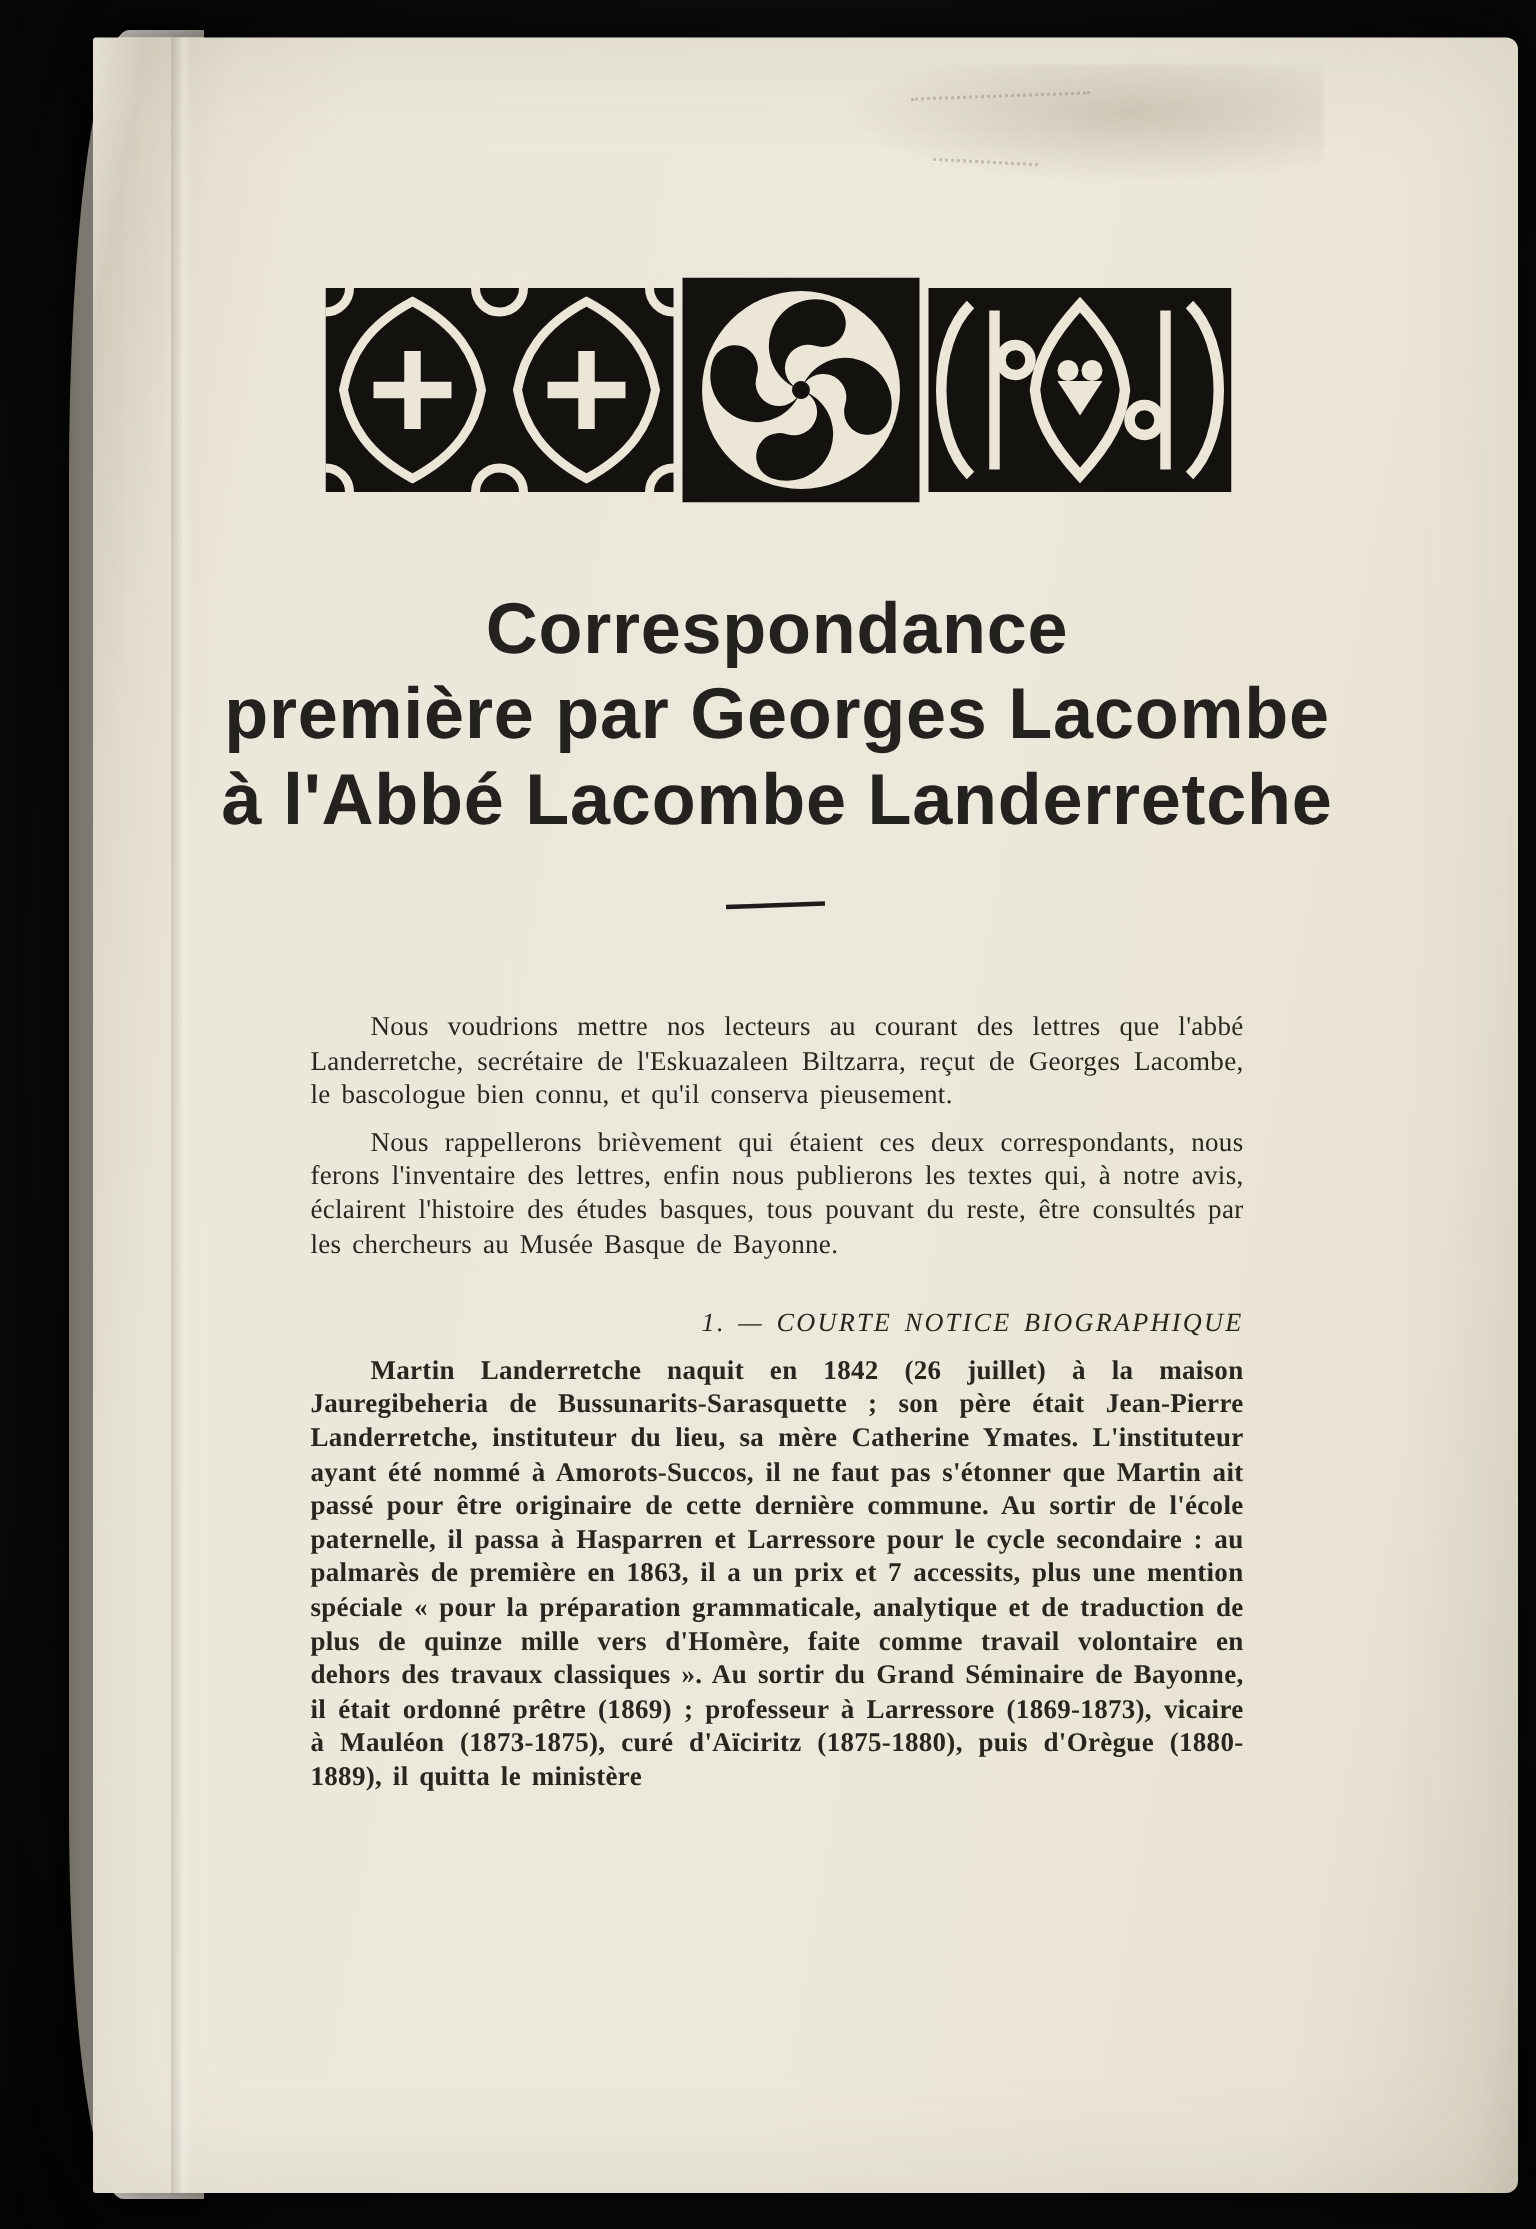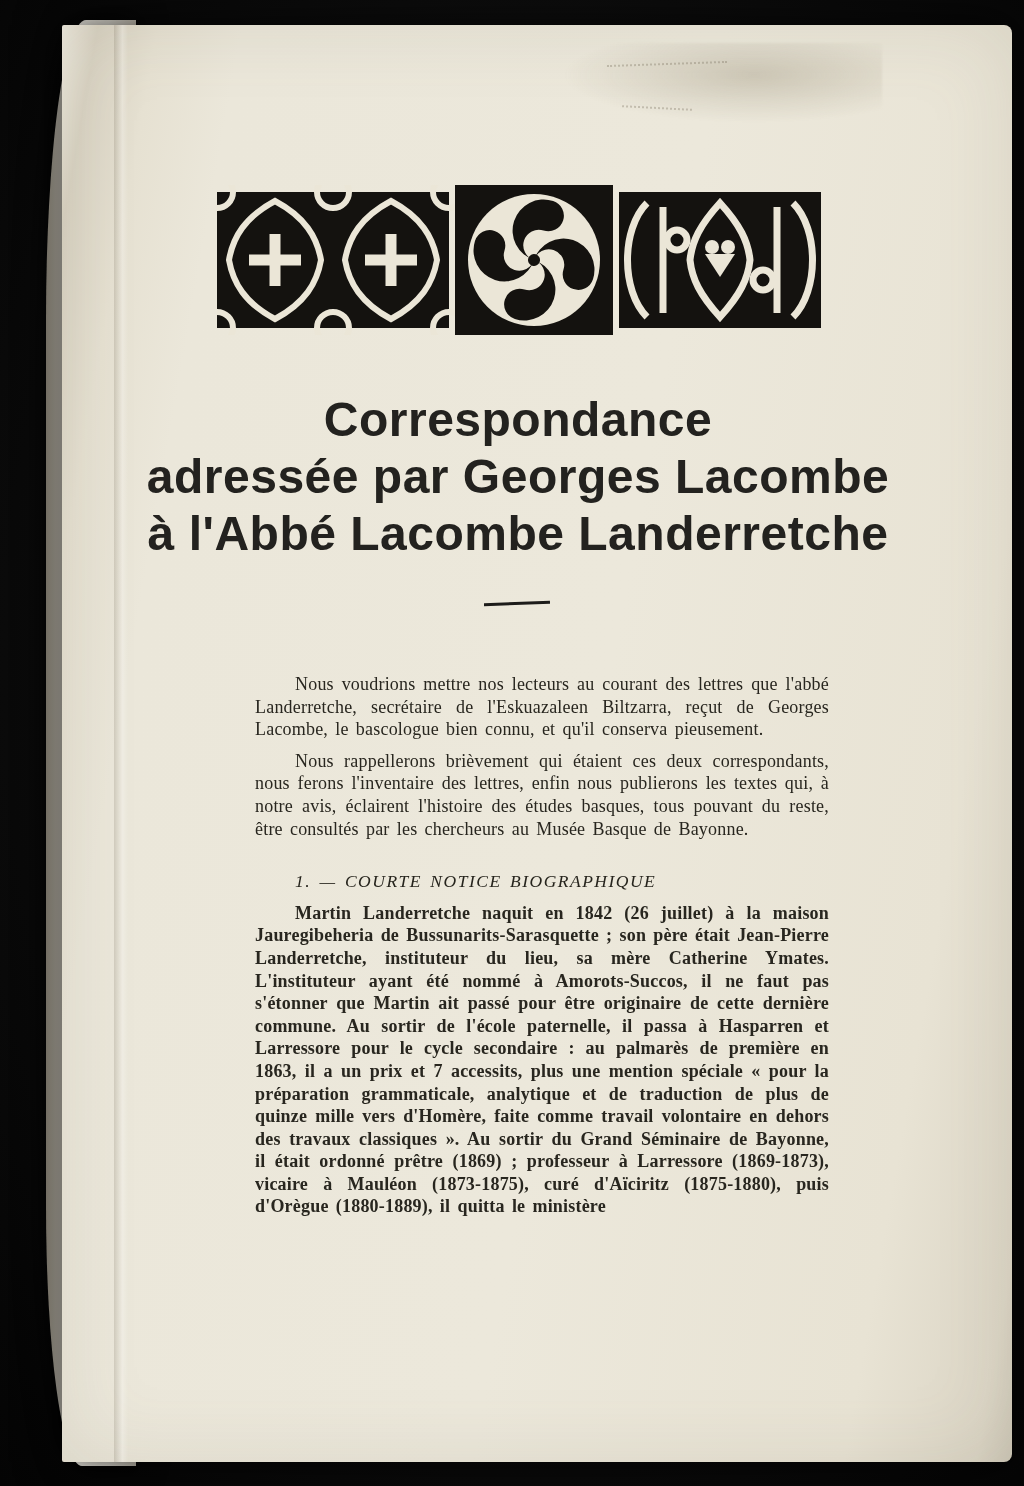--- a/index.html
+++ b/index.html
@@ -68,24 +68,23 @@
     position:absolute; left:145px; top:648px; width:622px;
     font-size:18px; line-height:22.6px;
     text-align:justify;
     color:#28261f;
     letter-spacing:0.2px;
   }
   .text-col p {
     text-indent:40px;
     margin-bottom:9px;
     word-spacing:2.5px;
-    margin-left:48px;
   }
   .section-heading {
-    text-align:left;
+    text-align:right;
     font-style:italic;
     font-size:17.5px;
     letter-spacing:1.5px;
     word-spacing:5px;
     margin:30px 0 24px;
     text-indent:0;
     color:#26241d;
   }
   .body-par { margin-top:0;font-weight:bold; }
 </style>
@@ -149,21 +148,21 @@
       <g fill="#ebe6d7">
         <circle cx="495" cy="62" r="7"></circle>
         <circle cx="511" cy="62" r="7"></circle>
         <path d="M488,69 L518,69 L503,92 Z"></path>
       </g>
     </g>
   </svg>
 
   <div class="title-block">
     <div>Correspondance</div>
-    <div>adressée par Georges Lacombe</div>
+    <div>première par Georges Lacombe</div>
     <div>à l'Abbé Lacombe Landerretche</div>
   </div>
 
   <div class="title-divider"></div>
 
   <div class="text-col">
     <p>Nous voudrions mettre nos lecteurs au courant des lettres que l'abbé Landerretche, secrétaire de l'Eskuazaleen Biltzarra, reçut de Georges Lacombe, le bascologue bien connu, et qu'il conserva pieusement.</p>
     <p>Nous rappellerons brièvement qui étaient ces deux correspondants, nous ferons l'inventaire des lettres, enfin nous publierons les textes qui, à notre avis, éclairent l'histoire des études basques, tous pouvant du reste, être consultés par les chercheurs au Musée Basque de Bayonne.</p>
     <p class="section-heading">1. — COURTE NOTICE BIOGRAPHIQUE</p>
     <p class="body-par">Martin Landerretche naquit en 1842 (26 juillet) à la maison Jauregibeheria de Bussunarits-Sarasquette ; son père était Jean-Pierre Landerretche, instituteur du lieu, sa mère Catherine Ymates. L'instituteur ayant été nommé à Amorots-Succos, il ne faut pas s'étonner que Martin ait passé pour être originaire de cette dernière commune. Au sortir de l'école paternelle, il passa à Hasparren et Larressore pour le cycle secondaire : au palmarès de première en 1863, il a un prix et 7 accessits, plus une mention spéciale « pour la préparation grammaticale, analytique et de traduction de plus de quinze mille vers d'Homère, faite comme travail volontaire en dehors des travaux classiques ». Au sortir du Grand Séminaire de Bayonne, il était ordonné prêtre (1869) ; professeur à Larressore (1869-1873), vicaire à Mauléon (1873-1875), curé d'Aïciritz (1875-1880), puis d'Orègue (1880-1889), il quitta le ministère</p>

